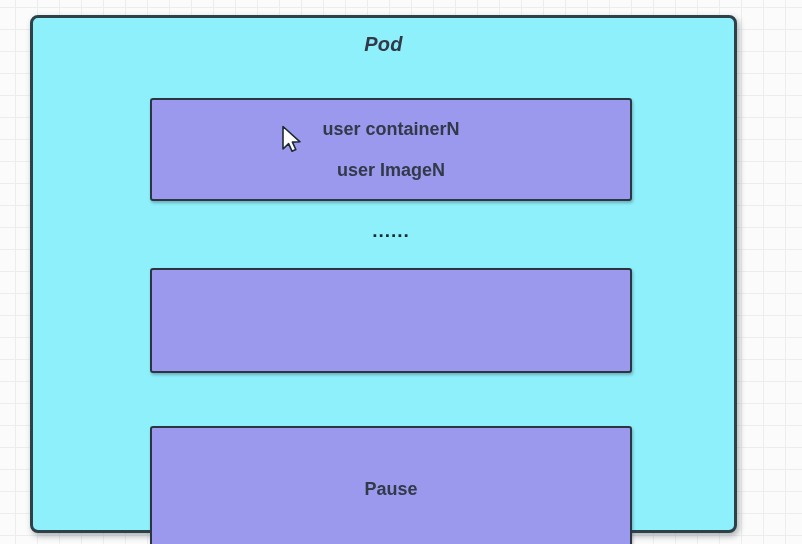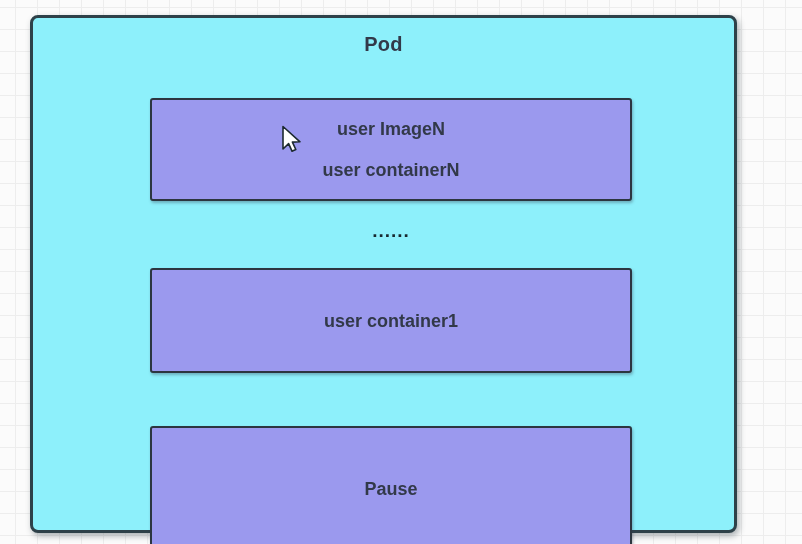--- a/index.html
+++ b/index.html
@@ -42,20 +42,21 @@
   .pod-title {
     position: absolute;
     left: 0;
     top: 15px;
     width: 100%;
     text-align: center;
     font-size: 20px;
     font-weight: bold;
     color: var(--text);
     letter-spacing: 0.3px;
+    font-style: italic;
   }
   .container-box {
     position: absolute;
     left: 117px;
     width: 482px;
     background: var(--container-fill);
     border: 2px solid var(--container-border);
     border-radius: 3px;
     box-shadow: 1px 2px 3px rgba(45, 55, 75, 0.35);
     display: flex;
@@ -97,28 +98,27 @@
 </head>
 <body>
 
 <div class="canvas">
 
   <div class="pod">
 
     <div class="pod-title">Pod</div>
 
     <div class="container-box boxN">
+      <div class="box-line">user containerN</div>
       <div class="box-line">user ImageN</div>
-      <div class="box-line">user containerN</div>
     </div>
 
     <div class="ellipsis">......</div>
 
     <div class="container-box box1">
-      <div class="box-line">user container1</div>
     </div>
 
     <div class="container-box boxP">
       <div class="box-line">Pause</div>
     </div>
 
   </div>
 
   <svg class="cursor" viewBox="0 0 24 30" xmlns="http://www.w3.org/2000/svg">
     <path d="M 4,1.5 L 4,24 L 9.6,18.6 L 13,26.2 L 16.8,24.5 L 13.4,17.1 L 21,16.8 Z" fill="#ffffff" stroke="#1d2a30" stroke-width="1.6" stroke-linejoin="round"></path>

